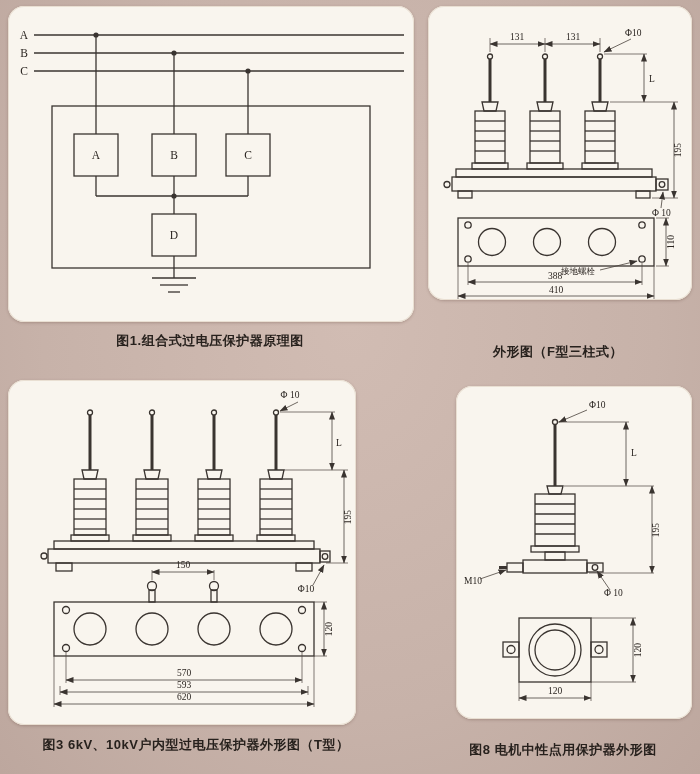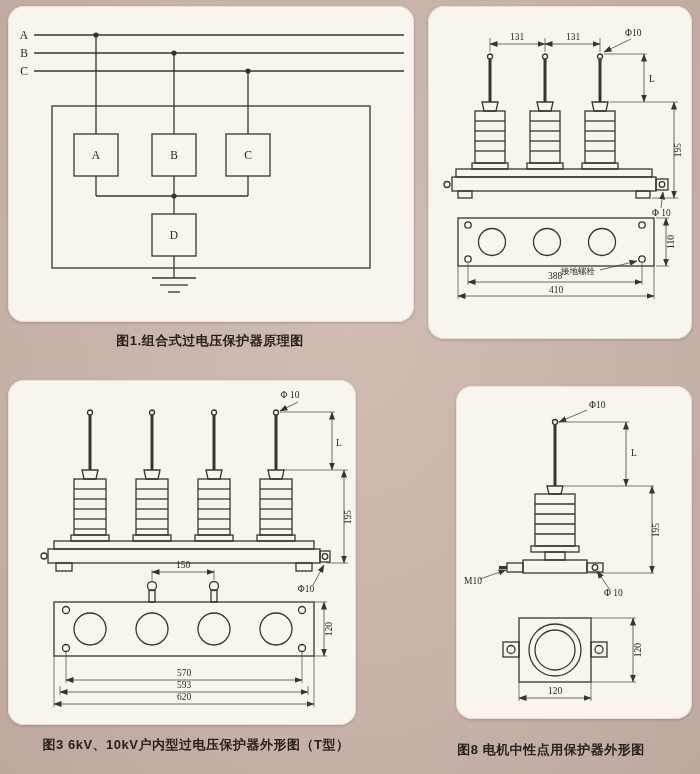--- a/index.html
+++ b/index.html
@@ -82,21 +82,21 @@
     <line class="ln" x1="166" y1="250" x2="166" y2="272"></line>
     <g>
       <line class="ln" x1="144" y1="272" x2="188" y2="272"></line>
       <line class="ln" x1="152" y1="279" x2="180" y2="279"></line>
       <line class="ln" x1="160" y1="286" x2="172" y2="286"></line>
     </g>
   </svg>
 </div>
 <div class="caption" style="left:20px;top:331px;width:380px">图1.组合式过电压保护器原理图</div>
 
-<div class="panel" style="left:428px;top:6px;width:264px;height:333px">
+<div class="panel" style="left:428px;top:6px;width:264px;height:294px">
   <svg viewBox="0 0 264 333" width="264" height="333">
     <defs>
       <g id="colF">
         <circle class="ln" cx="0" cy="2.5" r="2.5"></circle>
         <line class="rod" x1="0" y1="5" x2="0" y2="48"></line>
         <path class="ln" d="M-8,48 L8,48 L6,57 L-6,57 Z"></path>
         <rect class="ln" x="-15" y="57" width="30" height="52"></rect>
         <line class="ln" x1="-15" y1="67" x2="15" y2="67"></line>
         <line class="ln" x1="-15" y1="77" x2="15" y2="77"></line>
         <line class="ln" x1="-15" y1="87" x2="15" y2="87"></line>
@@ -174,20 +174,21 @@
       <g>
         <line class="ext" x1="30" y1="248" x2="30" y2="281"></line>
         <line class="ext" x1="226" y1="248" x2="226" y2="281"></line>
         <line class="dim" x1="30" y1="278" x2="226" y2="278" marker-start="url(#aS)" marker-end="url(#aE)"></line>
         <text class="tx" x="128" y="275">410</text>
       </g>
     </g>
   </svg>
 </div>
 <div class="caption" style="left:420px;top:342px;width:276px">
+  <div>外形图（F型三柱式）</div>
 </div>
 
 <div class="panel" style="left:8px;top:380px;width:348px;height:345px">
   <svg viewBox="0 0 348 345" width="348" height="345">
     <defs>
       <g id="colT">
         <circle class="ln" cx="0" cy="2.5" r="2.5"></circle>
         <line class="rod" x1="0" y1="5" x2="0" y2="60"></line>
         <path class="ln" d="M-8,60 L8,60 L6,69 L-6,69 Z"></path>
         <rect class="ln" x="-16" y="69" width="32" height="56"></rect>
@@ -346,13 +347,13 @@
       </g>
       <g>
         <line class="ext" x1="63" y1="290" x2="63" y2="309"></line>
         <line class="ext" x1="135" y1="290" x2="135" y2="309"></line>
         <line class="dim" x1="63" y1="306" x2="135" y2="306" marker-start="url(#aS)" marker-end="url(#aE)"></line>
         <text class="tx" x="99" y="302">120</text>
       </g>
     </g>
   </svg>
 </div>
-<div class="caption" style="left:414px;top:740px;width:274px">图8 电机中性点用保护器外形图</div>
+<div class="caption" style="left:426px;top:740px;width:274px">图8 电机中性点用保护器外形图</div>
 
 </body></html>

